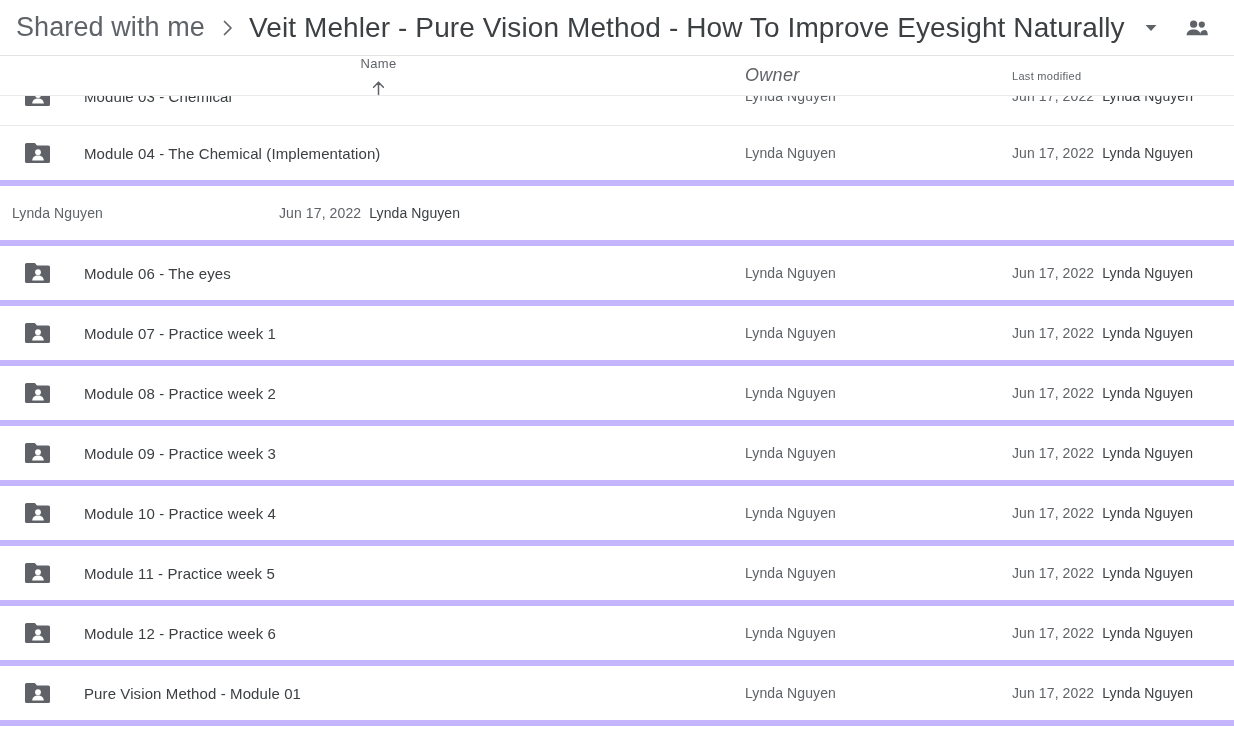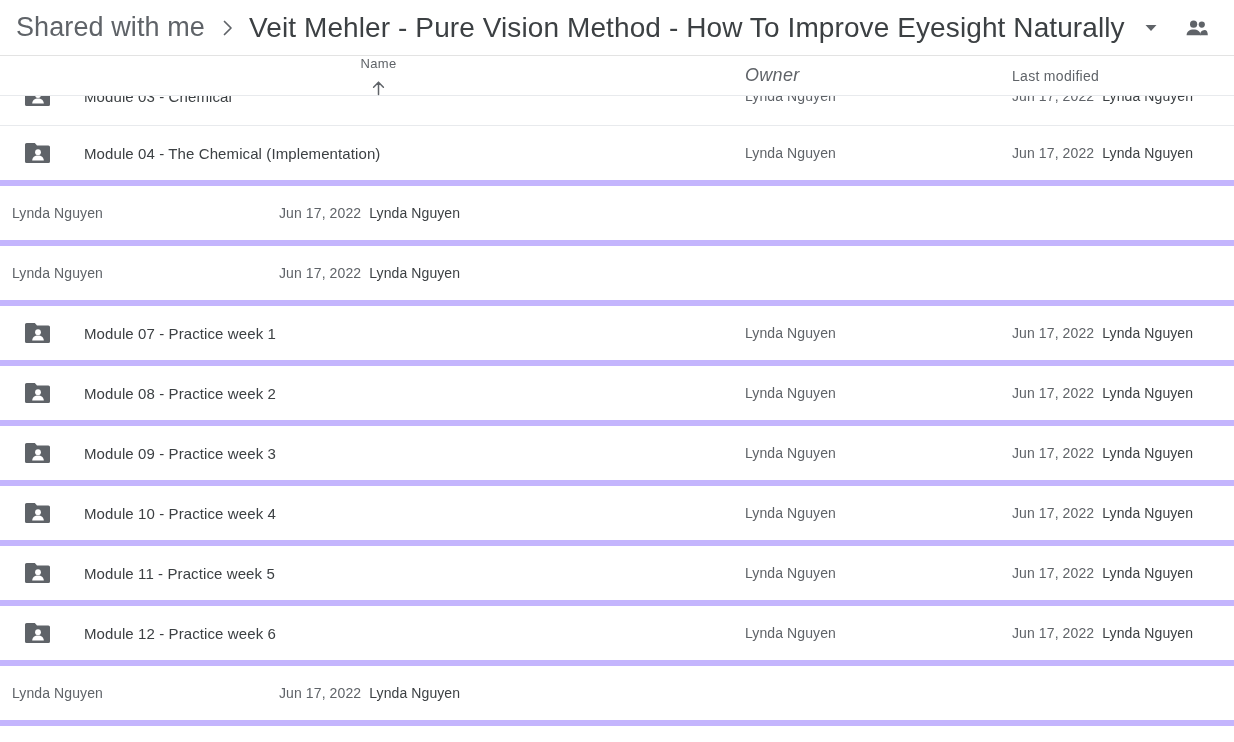--- a/index.html
+++ b/index.html
@@ -122,21 +122,21 @@
     width: 267px;
     font-size: 18px;
     color: #5f6368;
     font-weight: 500;
     cursor: pointer;
     font-style: italic;
   }
 
   .ch-modified {
     flex: 1;
-    font-size: 14px;
+    font-size: 11px;
     color: #5f6368;
     font-weight: 500;
     cursor: pointer;
   }
 
   
   .file-list {
     flex: 1;
     overflow: hidden;
     position: relative;
@@ -317,20 +317,30 @@
         <div class="row-inner">
           <div class="cell-owner">Lynda Nguyen</div>
           <div class="cell-modified">
             <span class="mod-date">Jun 17, 2022</span>
             <span class="mod-by">Lynda Nguyen</span>
           </div>
         </div>
       </div>
       <div class="row">
         <div class="row-inner">
+          <div class="cell-name">
+            <span class="folder-icon">
+              <svg width="28" height="24" viewBox="0 0 28 24" aria-hidden="true">
+                <path d="M1 3.6 a1.6 1.6 0 0 1 1.6 -1.6 h8.2 l2.2 2.4 h11.4 a1.6 1.6 0 0 1 1.6 1.6 v14.4 a1.6 1.6 0 0 1 -1.6 1.6 h-21.8 a1.6 1.6 0 0 1 -1.6 -1.6 z" fill="#5f6368"></path>
+                <circle cx="14" cy="11.2" r="2.9" fill="#ffffff"></circle>
+                <path d="M8.2 19.6 c0 -3.4 2.6 -5.2 5.8 -5.2 s5.8 1.8 5.8 5.2 z" fill="#ffffff"></path>
+              </svg>
+            </span>
+            <span class="file-name">Module 06 - The eyes</span>
+          </div>
           <div class="cell-owner">Lynda Nguyen</div>
           <div class="cell-modified">
             <span class="mod-date">Jun 17, 2022</span>
             <span class="mod-by">Lynda Nguyen</span>
           </div>
         </div>
       </div>
       <div class="row">
         <div class="row-inner">
           <div class="cell-name">
@@ -440,20 +450,30 @@
           </div>
           <div class="cell-owner">Lynda Nguyen</div>
           <div class="cell-modified">
             <span class="mod-date">Jun 17, 2022</span>
             <span class="mod-by">Lynda Nguyen</span>
           </div>
         </div>
       </div>
       <div class="row">
         <div class="row-inner">
+          <div class="cell-name">
+            <span class="folder-icon">
+              <svg width="28" height="24" viewBox="0 0 28 24" aria-hidden="true">
+                <path d="M1 3.6 a1.6 1.6 0 0 1 1.6 -1.6 h8.2 l2.2 2.4 h11.4 a1.6 1.6 0 0 1 1.6 1.6 v14.4 a1.6 1.6 0 0 1 -1.6 1.6 h-21.8 a1.6 1.6 0 0 1 -1.6 -1.6 z" fill="#5f6368"></path>
+                <circle cx="14" cy="11.2" r="2.9" fill="#ffffff"></circle>
+                <path d="M8.2 19.6 c0 -3.4 2.6 -5.2 5.8 -5.2 s5.8 1.8 5.8 5.2 z" fill="#ffffff"></path>
+              </svg>
+            </span>
+            <span class="file-name">Pure Vision Method - Module 01</span>
+          </div>
           <div class="cell-owner">Lynda Nguyen</div>
           <div class="cell-modified">
             <span class="mod-date">Jun 17, 2022</span>
             <span class="mod-by">Lynda Nguyen</span>
           </div>
         </div>
       </div>
     </div>
 
 </div>

